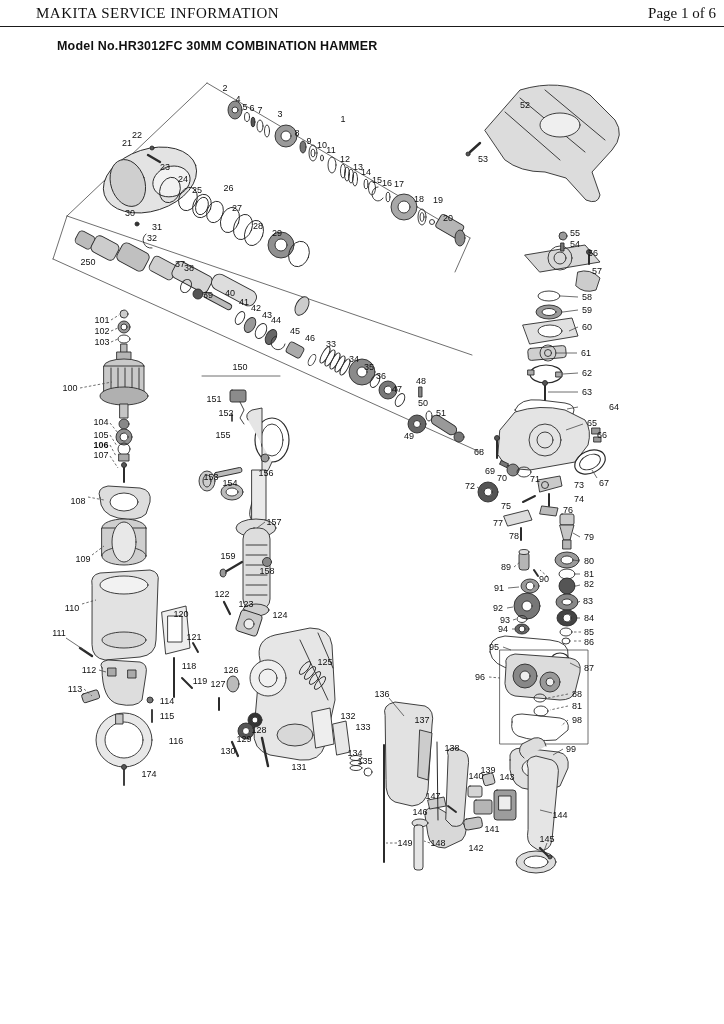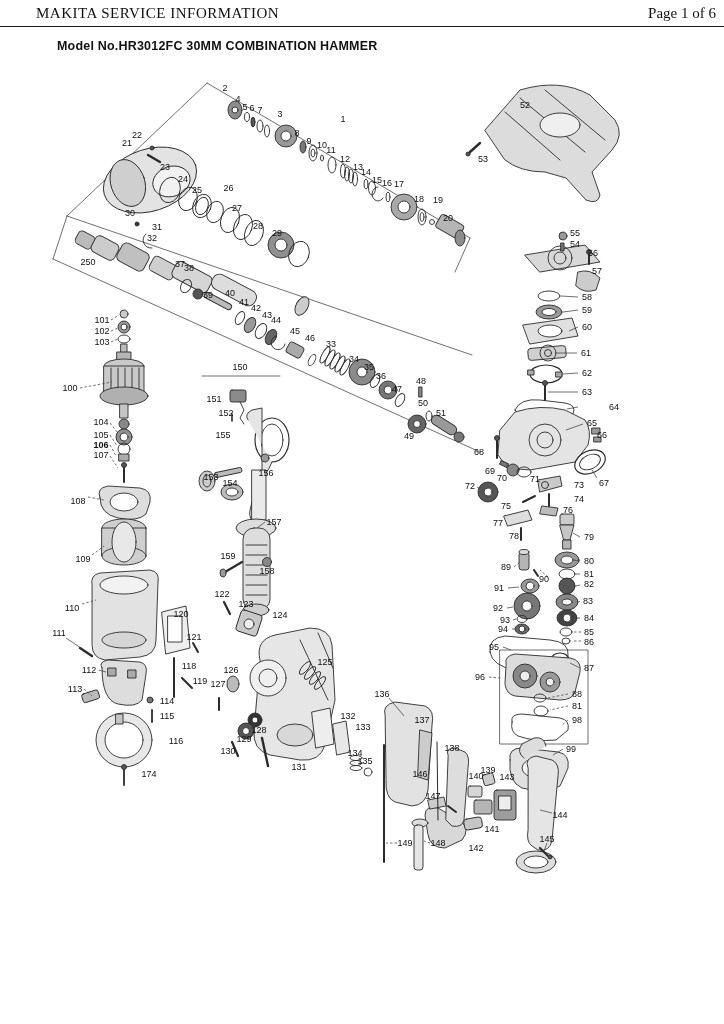--- a/index.html
+++ b/index.html
@@ -557,21 +557,21 @@
       <span class="plabel" style="left: 382px; top: 694px;">136</span>
       <span class="plabel" style="left: 422px; top: 720px;">137</span>
       <span class="plabel" style="left: 452px; top: 748px;">138</span>
       <span class="plabel" style="left: 488px; top: 770px;">139</span>
       <span class="plabel" style="left: 476px; top: 776px;">140</span>
       <span class="plabel" style="left: 492px; top: 829px;">141</span>
       <span class="plabel" style="left: 476px; top: 848px;">142</span>
       <span class="plabel" style="left: 507px; top: 777px;">143</span>
       <span class="plabel" style="left: 560px; top: 815px;">144</span>
       <span class="plabel" style="left: 547px; top: 839px;">145</span>
-      <span class="plabel" style="left: 420px; top: 774px;">146</span>
+      <span class="plabel" style="left: 420px; top: 812px;">146</span>
       <span class="plabel" style="left: 433px; top: 796px;">147</span>
       <span class="plabel" style="left: 438px; top: 843px;">148</span>
       <span class="plabel" style="left: 405px; top: 843px;">149</span>
       <span class="plabel" style="left: 240px; top: 367px;">150</span>
       <span class="plabel" style="left: 214px; top: 399px;">151</span>
       <span class="plabel" style="left: 226px; top: 413px;">152</span>
       <span class="plabel" style="left: 211px; top: 477px;">153</span>
       <span class="plabel" style="left: 230px; top: 483px;">154</span>
       <span class="plabel" style="left: 223px; top: 435px;">155</span>
       <span class="plabel" style="left: 266px; top: 473px;">156</span>

